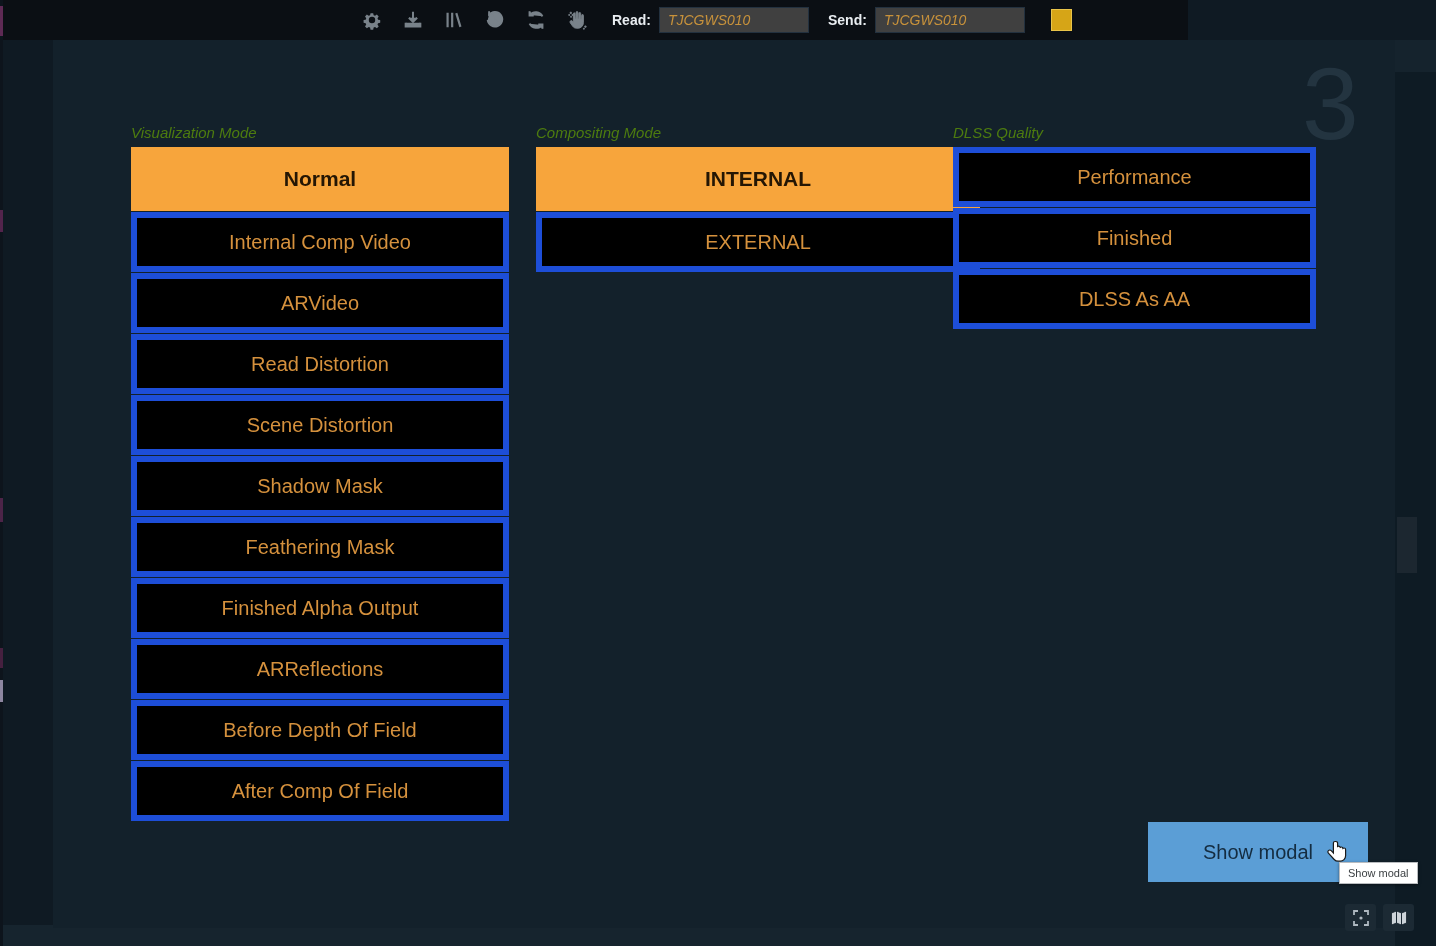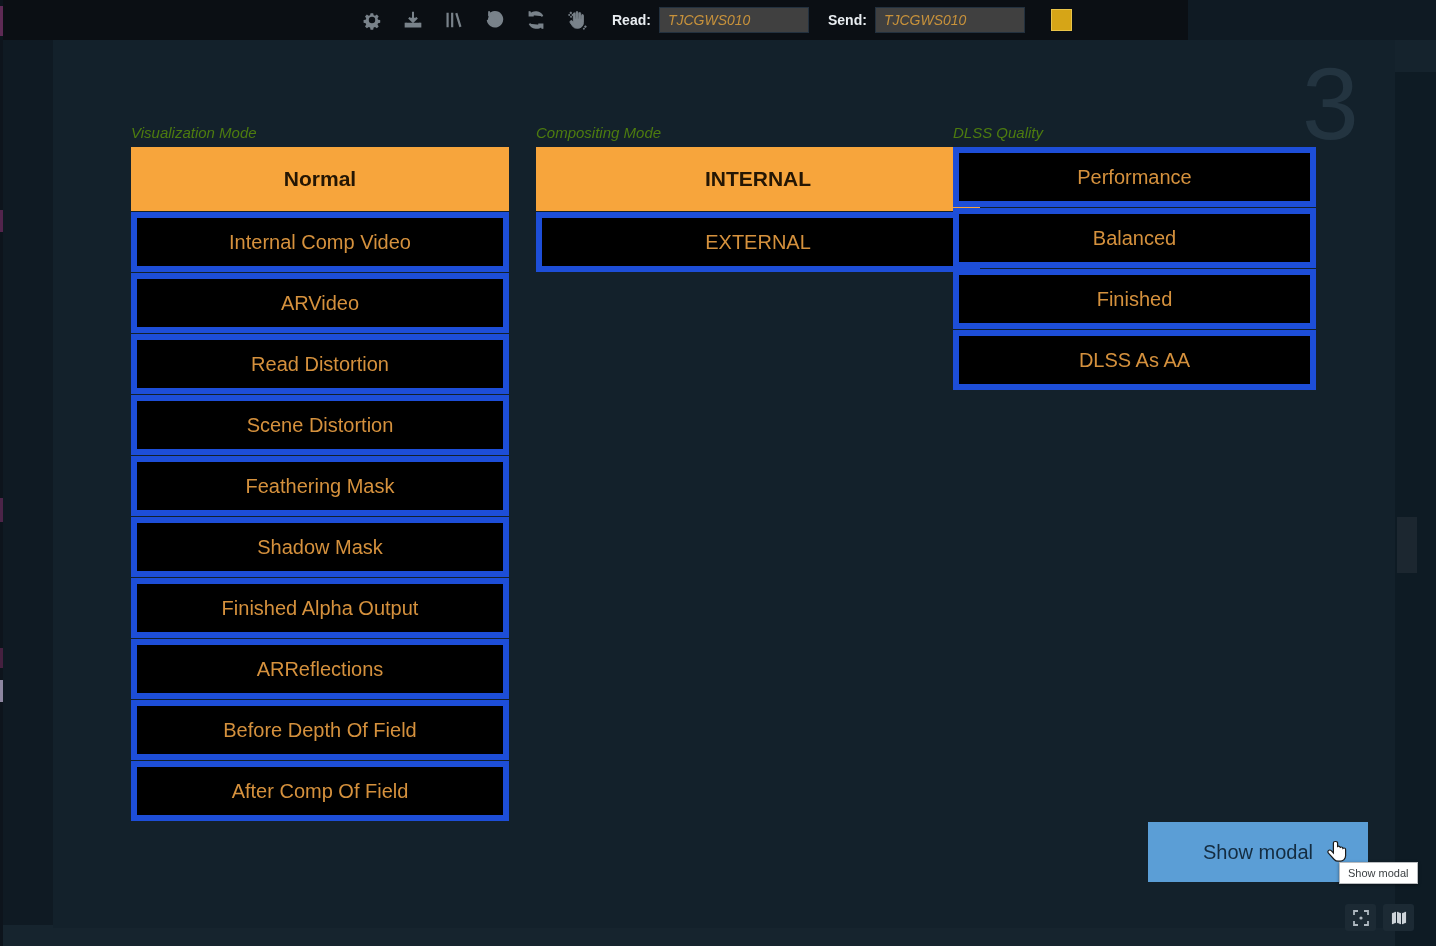--- a/index.html
+++ b/index.html
@@ -166,38 +166,37 @@
   <div class="record-square"></div>
 </div>
 
 <div class="col col-1">
   <div class="col-title">Visualization Mode</div>
   <button class="opt-btn selected">Normal</button>
   <button class="opt-btn">Internal Comp Video</button>
   <button class="opt-btn">ARVideo</button>
   <button class="opt-btn">Read Distortion</button>
   <button class="opt-btn">Scene Distortion</button>
+  <button class="opt-btn">Shadow Mask</button>
   <button class="opt-btn">Feathering Mask</button>
-  <button class="opt-btn">Shadow Mask</button>
   <button class="opt-btn">Finished Alpha Output</button>
   <button class="opt-btn">ARReflections</button>
   <button class="opt-btn">Before Depth Of Field</button>
   <button class="opt-btn">After Comp Of Field</button>
 </div>
 
 <div class="col col-2">
   <div class="col-title">Compositing Mode</div>
   <button class="opt-btn selected">INTERNAL</button>
   <button class="opt-btn">EXTERNAL</button>
 </div>
 
 <div class="col col-3">
   <div class="col-title">DLSS Quality</div>
   <button class="opt-btn">Performance</button>
-  <button class="opt-btn">Balanced</button>
   <button class="opt-btn">Finished</button>
   <button class="opt-btn">DLSS As AA</button>
 </div>
 
 <button class="show-modal-btn">Show modal</button>
 <div class="tooltip">Show modal</div>
 <div class="cursor-hand">
   <svg viewBox="0 0 24 26" width="24" height="26">
     <path d="M9 1.5c-.9 0-1.6.7-1.6 1.6v9.8L5.2 10.6c-.8-.8-2.1-.8-2.8 0-.7.7-.7 1.8 0 2.5l5.8 6.4c1 1.1 2.4 1.7 3.9 1.7h2.1c3 0 5.4-2.4 5.4-5.4V9.6c0-.9-.7-1.6-1.6-1.6-.4 0-.8.2-1.1.4-.1-.8-.8-1.4-1.6-1.4-.4 0-.8.2-1.1.4-.2-.7-.8-1.2-1.6-1.2-.4 0-.7.1-1 .3V3.1c0-.9-.7-1.6-1.6-1.6z" fill="#ffffff" stroke="#1a1a1a" stroke-width="1.2"></path>
   </svg>

